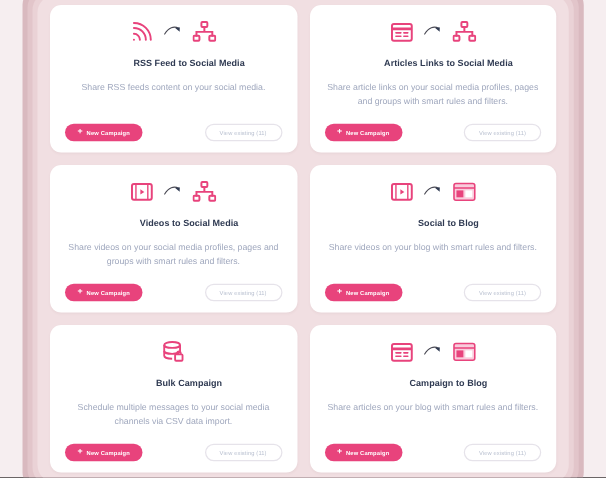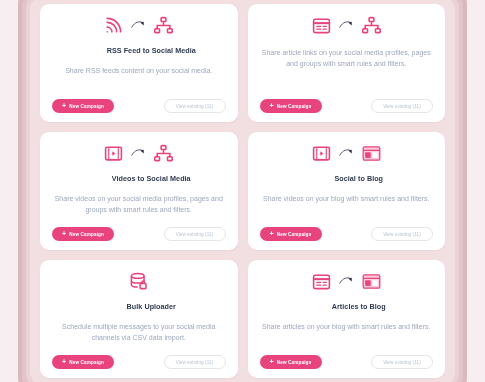--- a/index.html
+++ b/index.html
@@ -207,20 +207,21 @@
           </span>
           <span class="icon-box">
             <svg width="19" height="19" viewBox="0 0 24 24" fill="none" stroke="#e8437c" stroke-width="2">
               <rect x="9" y="2" width="6" height="5" rx="1"></rect>
               <rect x="1" y="16" width="6" height="5" rx="1"></rect>
               <rect x="17" y="16" width="6" height="5" rx="1"></rect>
               <path d="M12 7v5M12 12H4v4M12 12h8v4" stroke-linecap="round"></path>
             </svg>
           </span>
         </div>
+        <div class="card-title">Articles Links to Social Media</div>
         <div class="card-desc">Share article links on your social media profiles, pages and groups with smart rules and filters.</div>
         <div class="btn-row">
           <button class="btn-primary">
             <span class="plus">+</span>
             <span>New Campaign</span>
           </button>
           <button class="btn-secondary">View existing (11)</button>
         </div>
       </div>
 
@@ -307,21 +308,21 @@
           <span class="icon-box">
             <svg width="19" height="19" viewBox="0 0 24 24" fill="none" stroke="#e8437c" stroke-width="1.9">
               <ellipse cx="11" cy="5" rx="8" ry="3"></ellipse>
               <path d="M3 5v6c0 1.7 3.6 3 8 3s8-1.3 8-3V5"></path>
               <path d="M3 11v5c0 1.7 3.6 3 8 3"></path>
               <rect x="14" y="14.5" width="7.5" height="6.5" rx="1" fill="#ffffff"></rect>
               <path d="M16 14.5v-1.3a1.9 1.9 0 013.8 0v1.3" stroke-width="1.5"></path>
             </svg>
           </span>
         </div>
-        <div class="card-title">Bulk Uploader</div>
+        <div class="card-title">Bulk Campaign</div>
         <div class="card-desc">Schedule multiple messages to your social media channels via CSV data import.</div>
         <div class="btn-row">
           <button class="btn-primary">
             <span class="plus">+</span>
             <span>New Campaign</span>
           </button>
           <button class="btn-secondary">View existing (11)</button>
         </div>
       </div>
 
@@ -342,21 +343,21 @@
           </span>
           <span class="icon-box">
             <svg width="19" height="19" viewBox="0 0 24 24" fill="none">
               <rect x="1.5" y="3.5" width="21" height="17" rx="2" fill="#f9ccdc" stroke="#e8437c" stroke-width="1.6"></rect>
               <path d="M1.5 8h21" stroke="#e8437c" stroke-width="1.6"></path>
               <rect x="4" y="10.5" width="7" height="7" fill="#e8437c"></rect>
               <rect x="13" y="10.5" width="7" height="7" fill="#ffffff"></rect>
             </svg>
           </span>
         </div>
-        <div class="card-title">Articles to Blog</div>
+        <div class="card-title">Campaign to Blog</div>
         <div class="card-desc">Share articles on your blog with smart rules and filters.</div>
         <div class="btn-row">
           <button class="btn-primary">
             <span class="plus">+</span>
             <span>New Campaign</span>
           </button>
           <button class="btn-secondary">View existing (11)</button>
         </div>
       </div>
 

